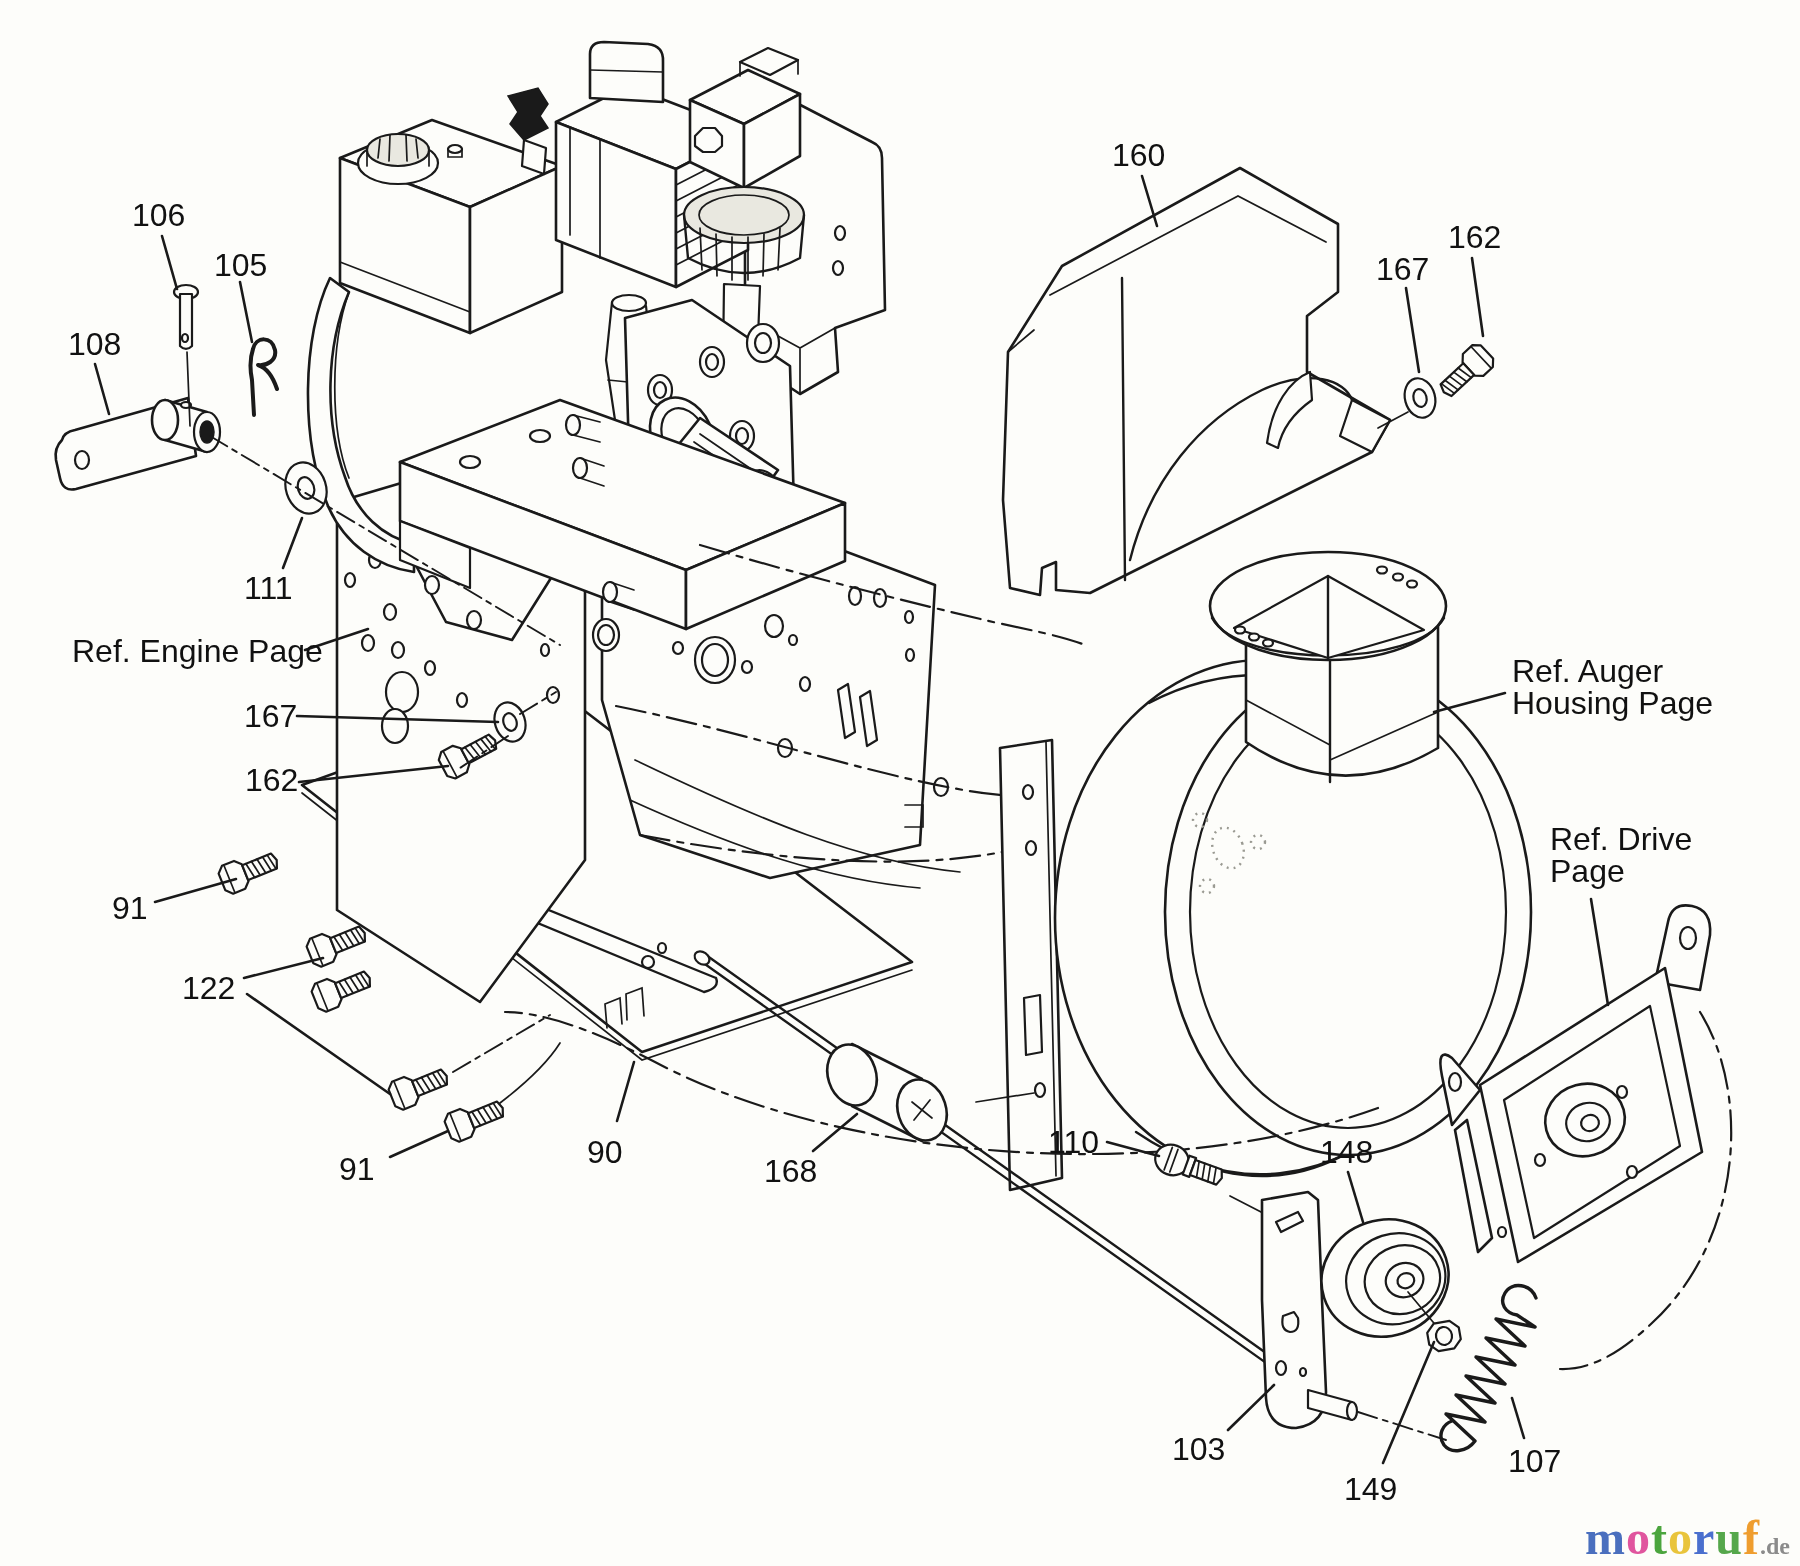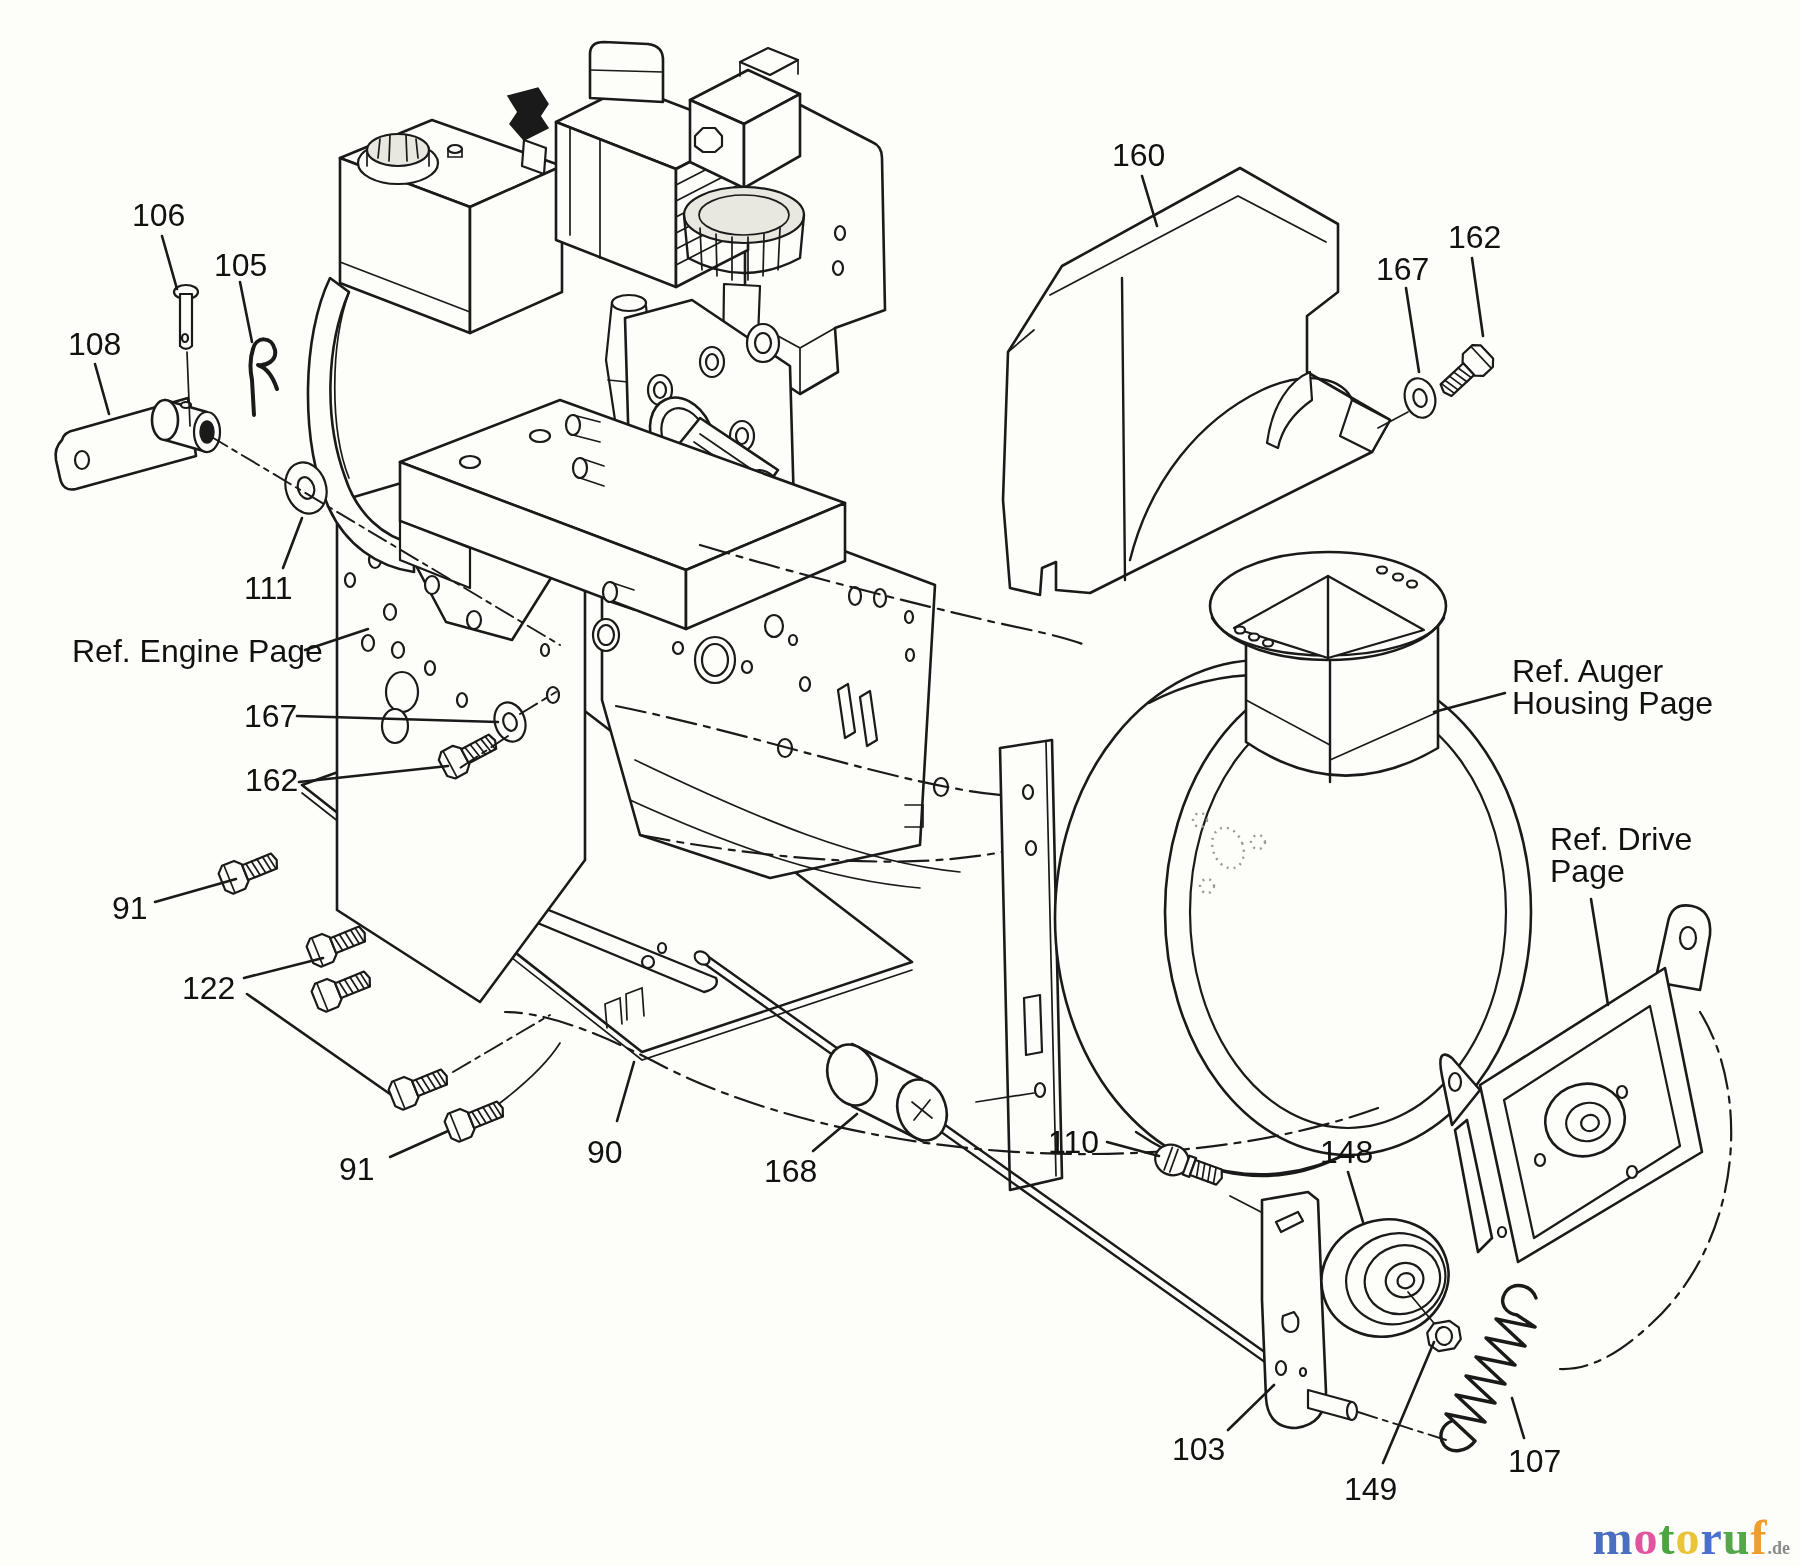--- a/index.html
+++ b/index.html
@@ -23,21 +23,21 @@
   .dot{fill:none;stroke:#9a9a92;stroke-width:2.4;stroke-dasharray:2 5;}
   .leader{stroke:#1a1a1a;stroke-width:2.6;stroke-linecap:round;}
   .lbl{font-family:"Liberation Sans",sans-serif;font-size:32px;fill:#111111;}
   
   .watermark{
     position:absolute;right:10px;bottom:4px;
     font-family:"Liberation Serif",serif;font-weight:bold;
     font-size:48px;line-height:1;letter-spacing:1px;
     user-select:none;
   }
-  .watermark .wm-suffix{font-size:18px;color:#8b8b8b;letter-spacing:0;}
+  .watermark .wm-suffix{font-size:24px;color:#8b8b8b;letter-spacing:0;}
 </style>
 </head>
 <body>
 
 <div class="stage">
 <svg width="1800" height="1566" viewBox="0 0 1800 1566">
   <defs>
     <g id="hex-bolt">
       <path class="fw2" d="M0,-9 L6,-15 L19,-15 L25,-9 L25,9 L19,15 L6,15 L0,9 Z"></path>
       <line class="thin" x1="8" y1="-14" x2="8" y2="14"></line>

